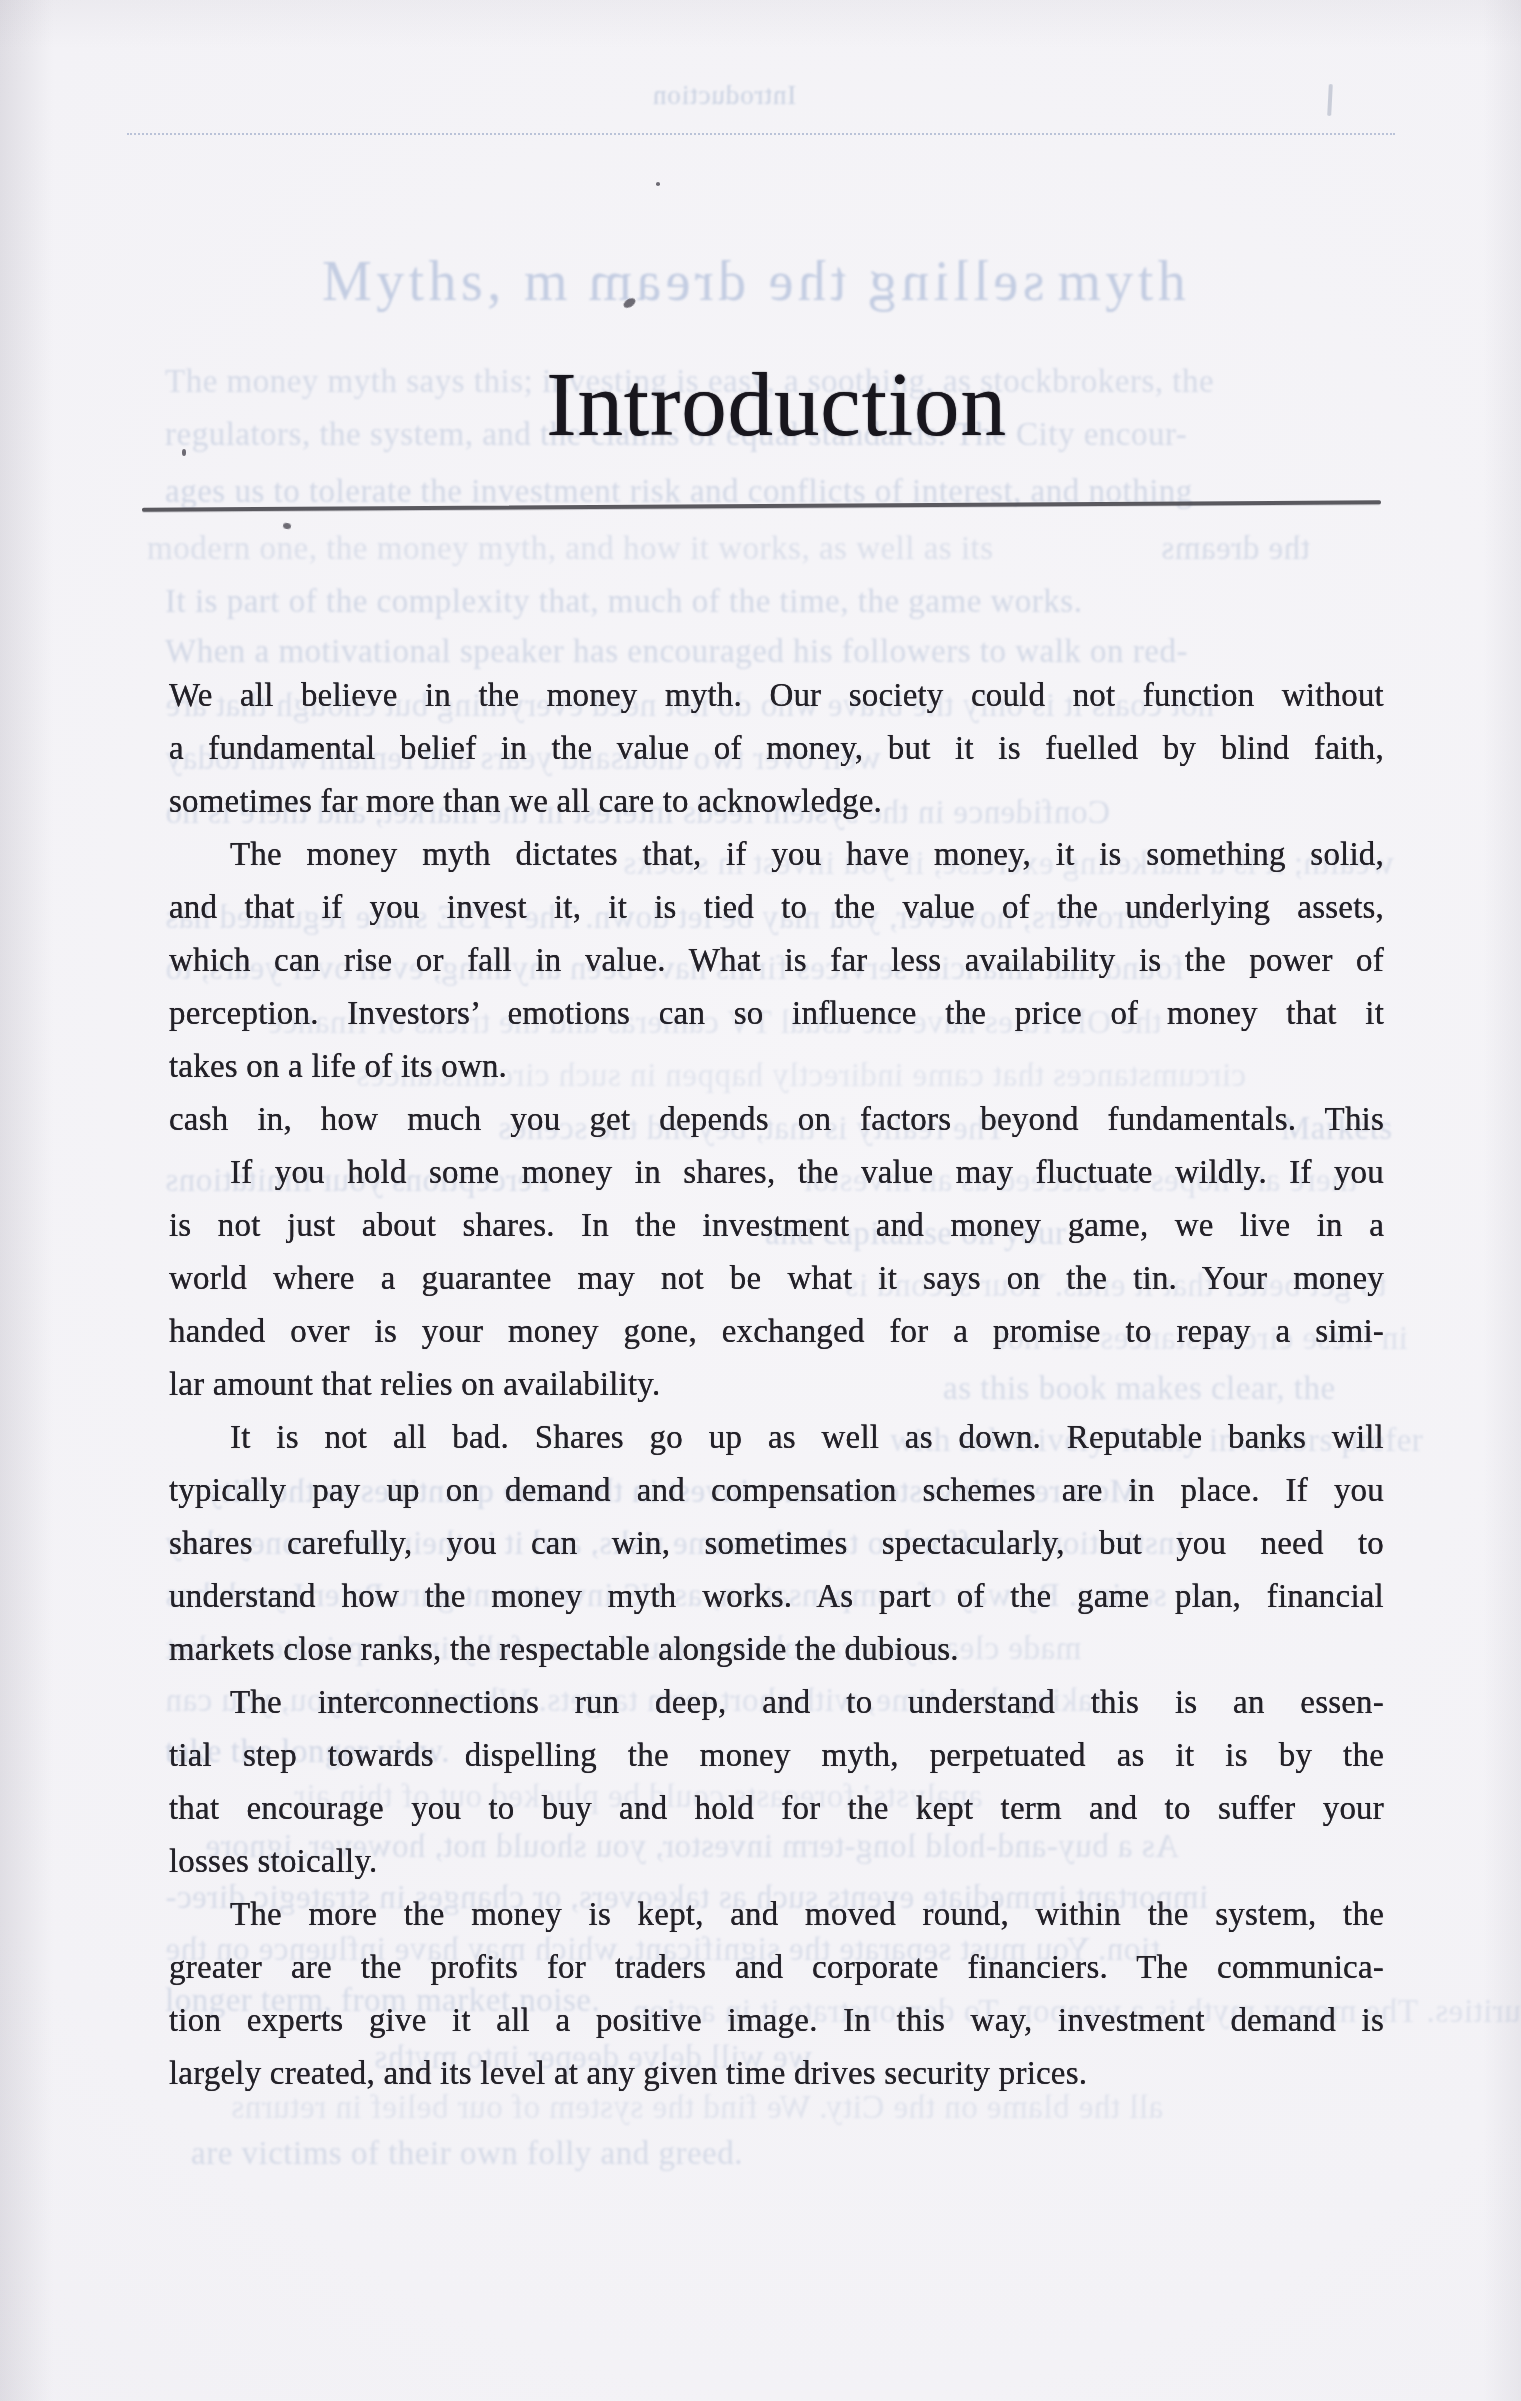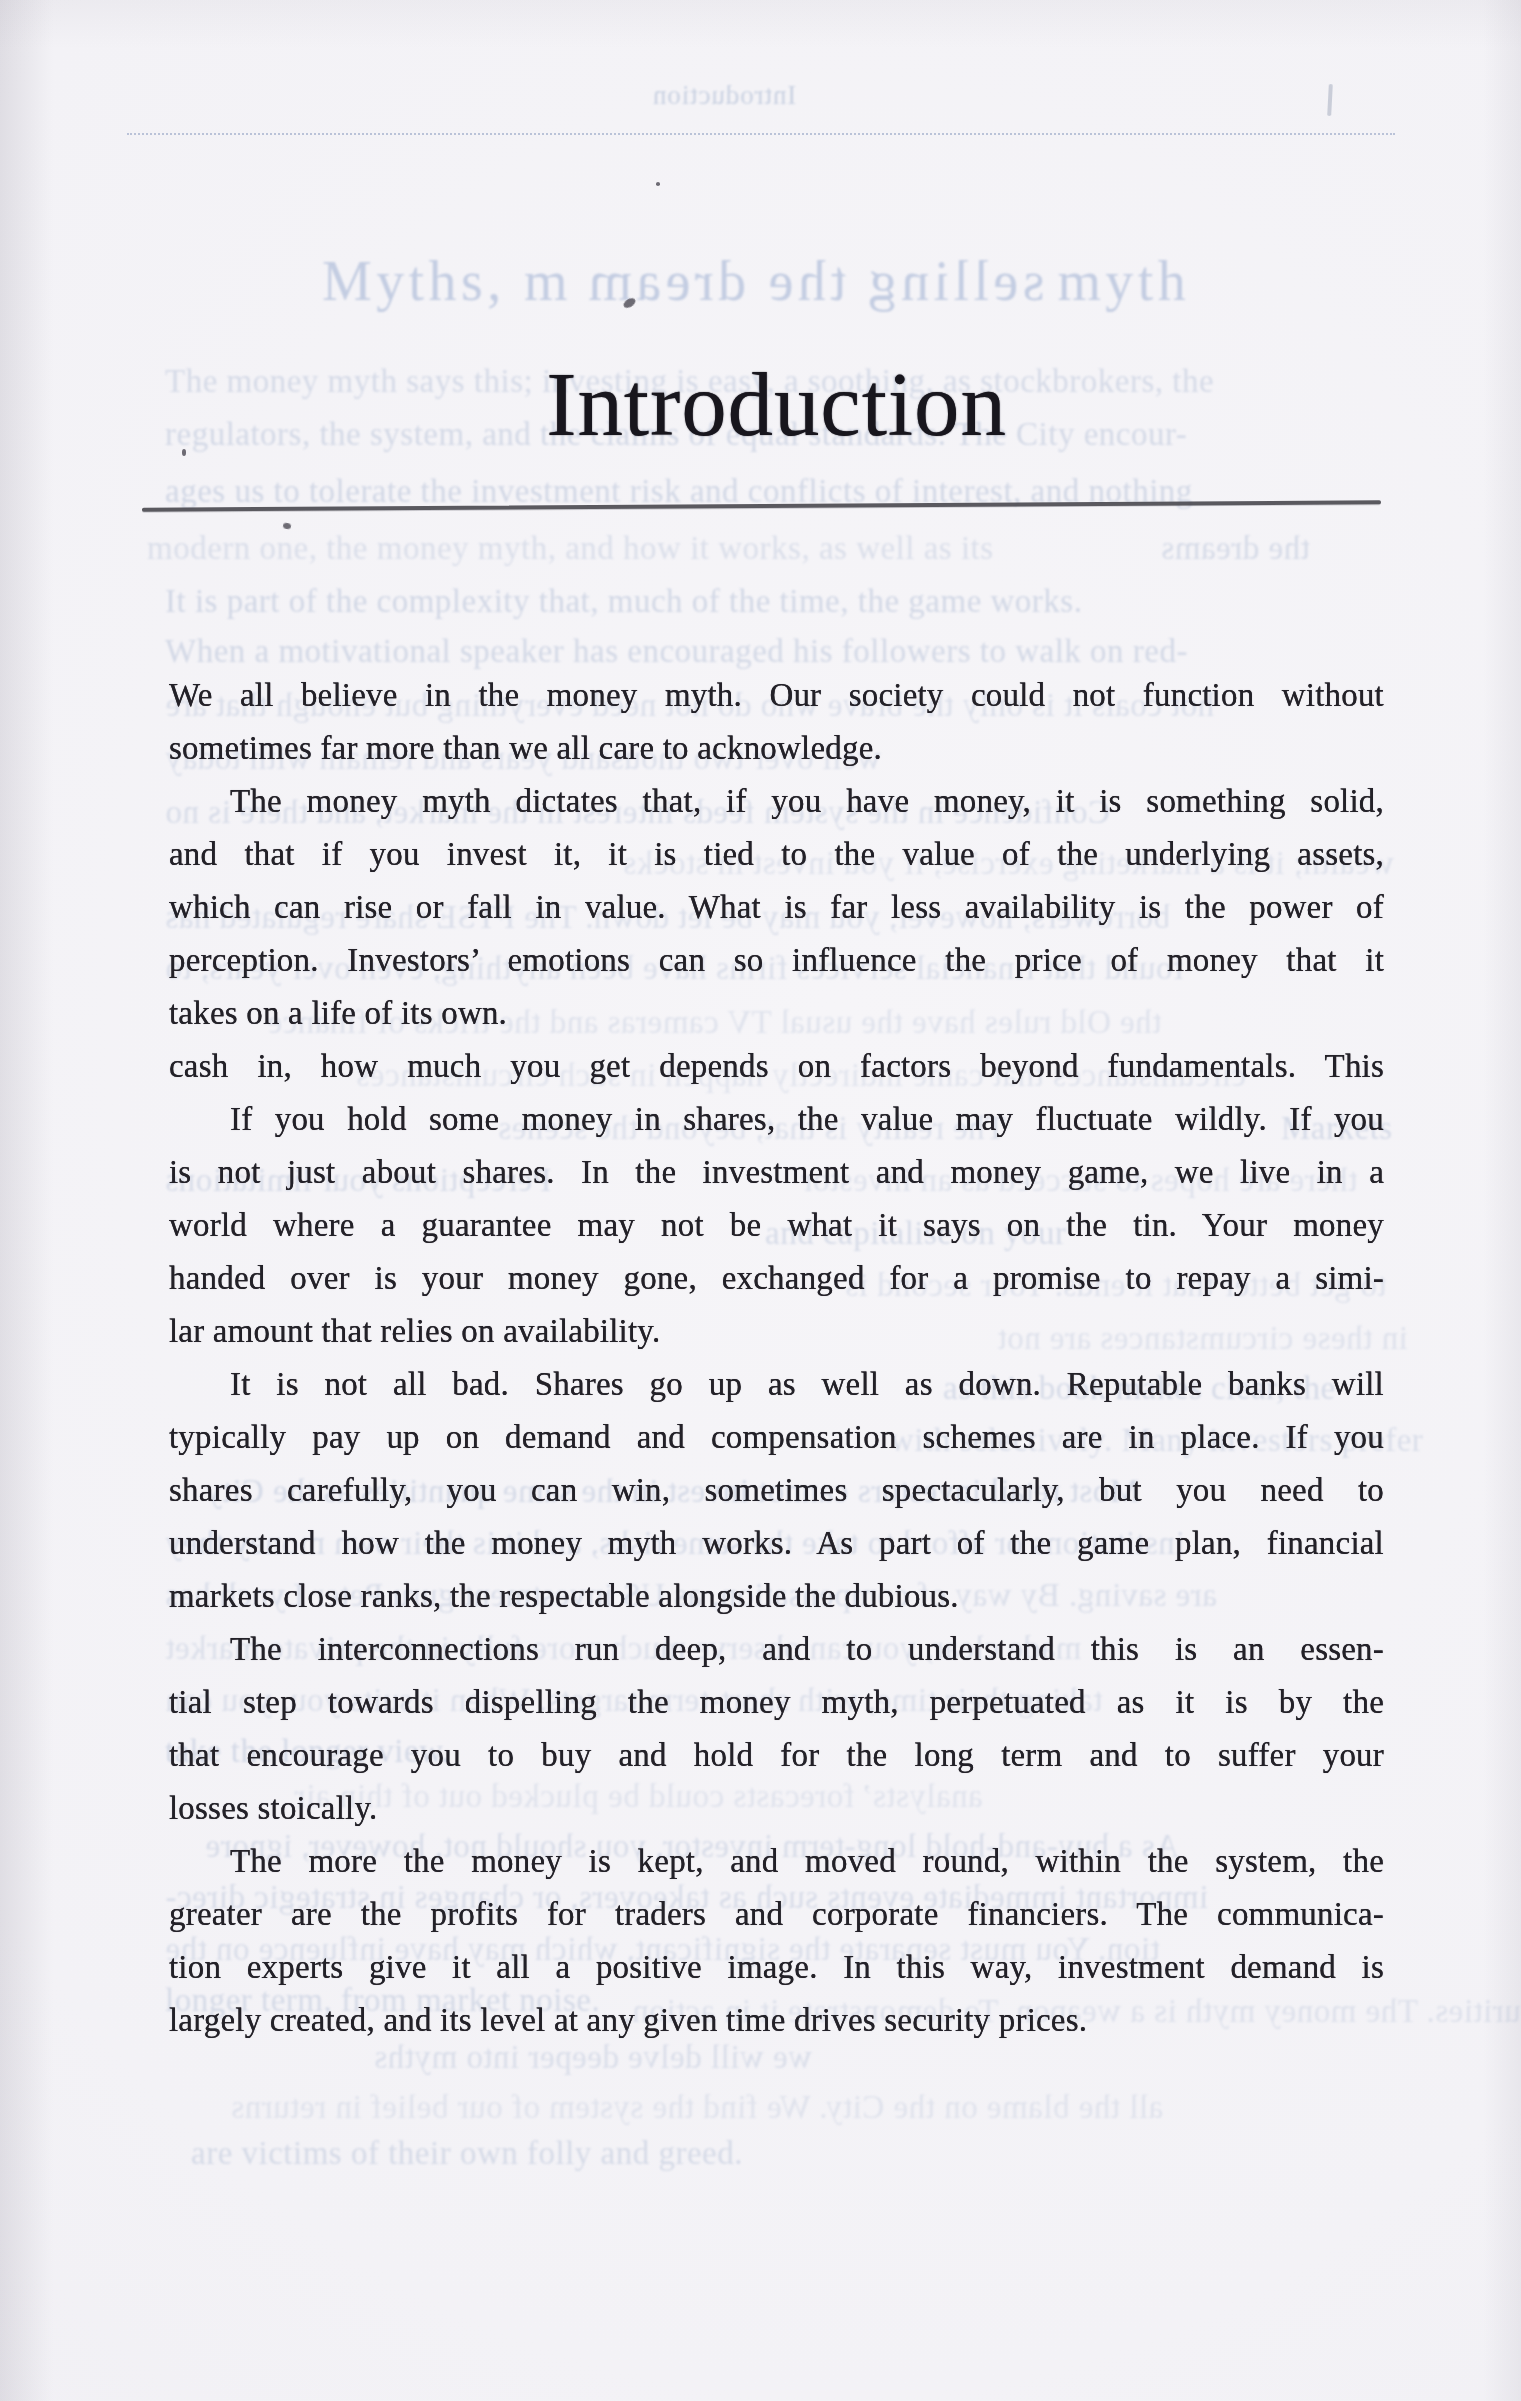--- a/index.html
+++ b/index.html
@@ -133,20 +133,21 @@
       <div class="ghost" style="left: 191px; top: 2135px; opacity: 0.3;">are victims of their own folly and greed.</div>
     </div>
 
   <h1 class="chapter-heading">Introduction</h1>
 
   <div class="chapter-rule"></div>
 
   <div class="body-text" id="body-text">
       <div>
         <div class="line">We all believe in the money myth. Our society could not function without</div>
+        <div class="line">a fundamental belief in the value of money, but it is fuelled by blind faith,</div>
         <div class="line last">sometimes far more than we all care to acknowledge.</div>
       </div>
       <div>
         <div class="line indent">The money myth dictates that, if you have money, it is something solid,</div>
         <div class="line">and that if you invest it, it is tied to the value of the underlying assets,</div>
         <div class="line">which can rise or fall in value. What is far less availability is the power of</div>
         <div class="line">perception. Investors’ emotions can so influence the price of money that it</div>
         <div class="line last">takes on a life of its own.</div>
       </div>
       <div>
@@ -160,21 +161,21 @@
       <div>
         <div class="line indent">It is not all bad. Shares go up as well as down. Reputable banks will</div>
         <div class="line">typically pay up on demand and compensation schemes are in place. If you</div>
         <div class="line">shares carefully, you can win, sometimes spectacularly, but you need to</div>
         <div class="line">understand how the money myth works. As part of the game plan, financial</div>
         <div class="line last">markets close ranks, the respectable alongside the dubious.</div>
       </div>
       <div>
         <div class="line indent">The interconnections run deep, and to understand this is an essen-</div>
         <div class="line">tial step towards dispelling the money myth, perpetuated as it is by the</div>
-        <div class="line">that encourage you to buy and hold for the long term and to suffer your</div>
+        <div class="line">that encourage you to buy and hold for the kept term and to suffer your</div>
         <div class="line last">losses stoically.</div>
       </div>
       <div>
         <div class="line indent">The more the money is kept, and moved round, within the system, the</div>
         <div class="line">greater are the profits for traders and corporate financiers. The communica-</div>
         <div class="line">tion experts give it all a positive image. In this way, investment demand is</div>
         <div class="line last">largely created, and its level at any given time drives security prices.</div>
       </div>
     </div>
 

